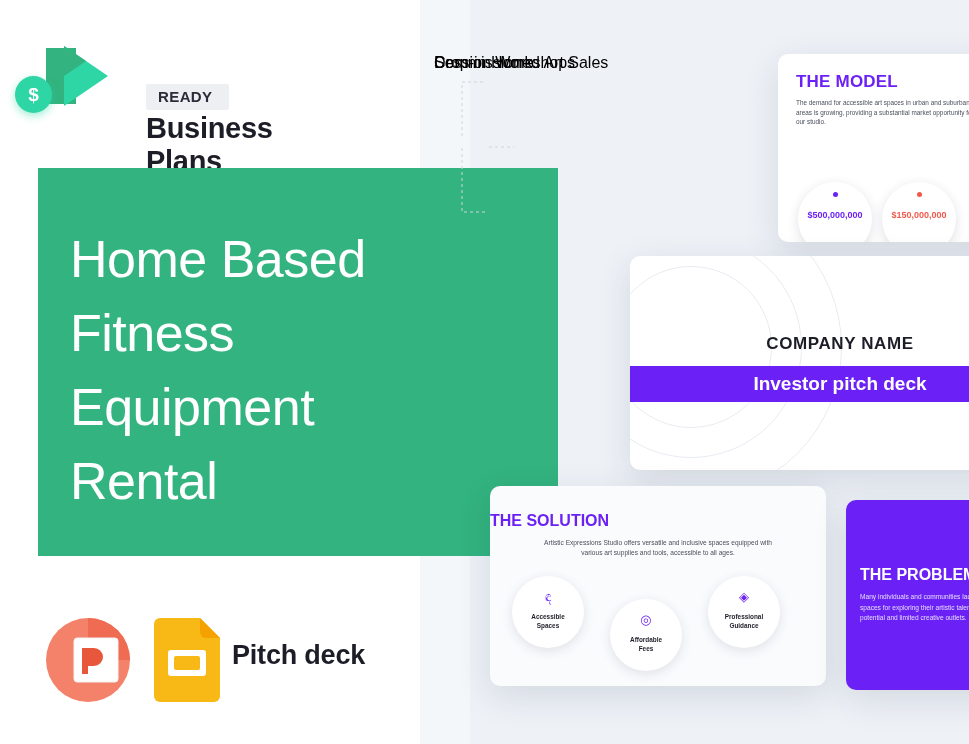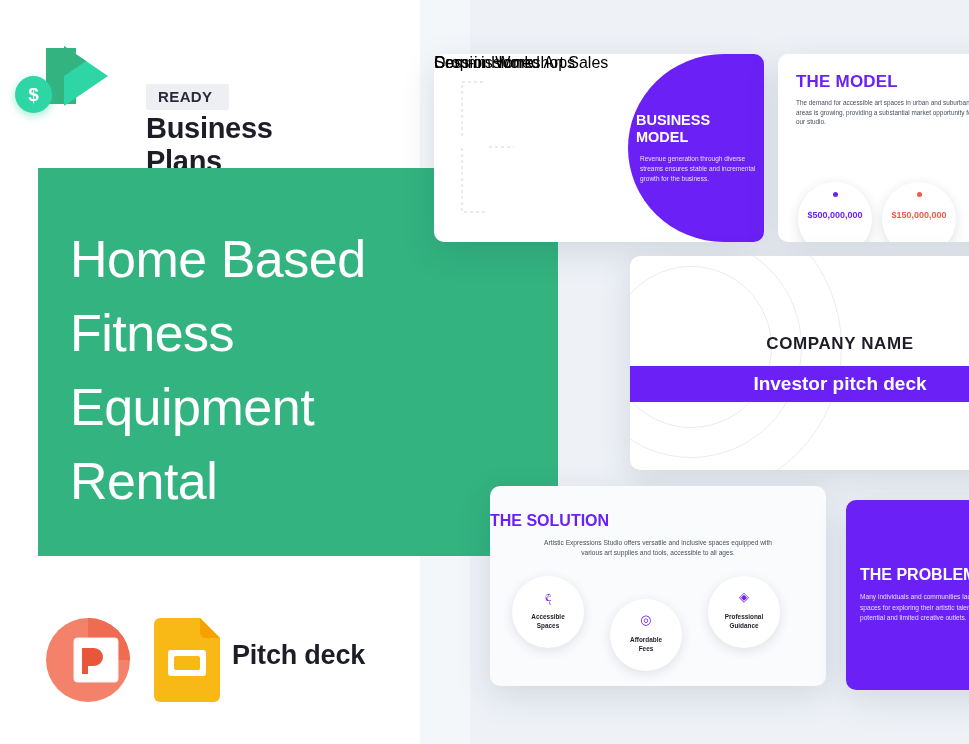--- a/index.html
+++ b/index.html
@@ -144,26 +144,20 @@
   <div class="slides-icon">
     <svg width="66" height="84" viewBox="0 0 66 84">
       <path d="M6 0 h40 l20 20 v58 a6 6 0 0 1 -6 6 H6 a6 6 0 0 1 -6 -6 V6 A6 6 0 0 1 6 0 Z" fill="#f8b916"></path>
       <path d="M46 0 l20 20 H52 a6 6 0 0 1 -6 -6 Z" fill="#f5a200"></path>
       <rect x="14" y="32" width="38" height="26" rx="3" fill="#ffffff"></rect>
       <rect x="20" y="38" width="26" height="14" rx="2" fill="#f8b916"></rect>
     </svg>
   </div>
   <div class="pitch-label">Pitch deck</div>
 
-  <div class="card s1">
-    <div class="purple-shape"></div>
-    <div class="bm-title" style="white-space:pre-line">BUSINESS
-MODEL</div>
-    <div class="bm-body">Revenue generation through diverse streams ensures stable and incremental growth for the business.</div>
-  </div>
 
   <svg style="position:absolute;left:434px;top:54px;width:330px;height:188px;pointer-events:none">
     <path d="M28 82 L28 28 L52 28" stroke="#cfd5de" stroke-width="1" fill="none" stroke-dasharray="3 3"></path>
     <path d="M28 94 L28 158 L52 158" stroke="#cfd5de" stroke-width="1" fill="none" stroke-dasharray="3 3"></path>
     <path d="M55 93 L80 93" stroke="#cfd5de" stroke-width="1" fill="none" stroke-dasharray="3 3"></path>
   </svg>
   <div class="s1">
       <div class="dollar" style="left:15px;top:76px;position:absolute">$</div>
     </div>
   <div class="s1 pill p1" style="position:absolute;">

